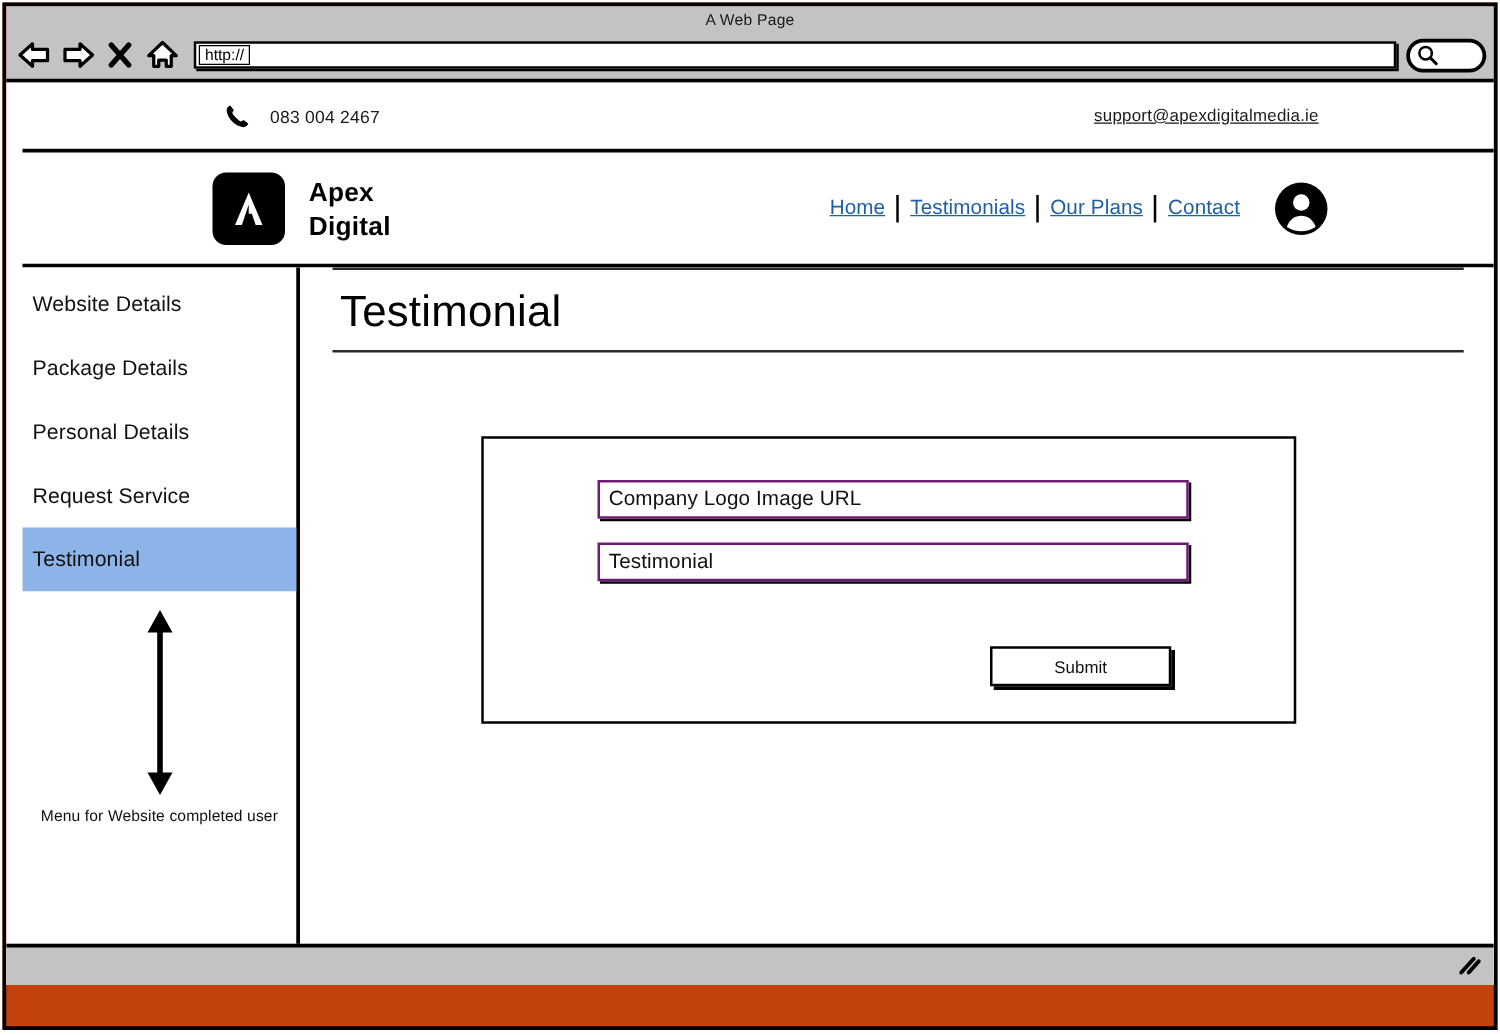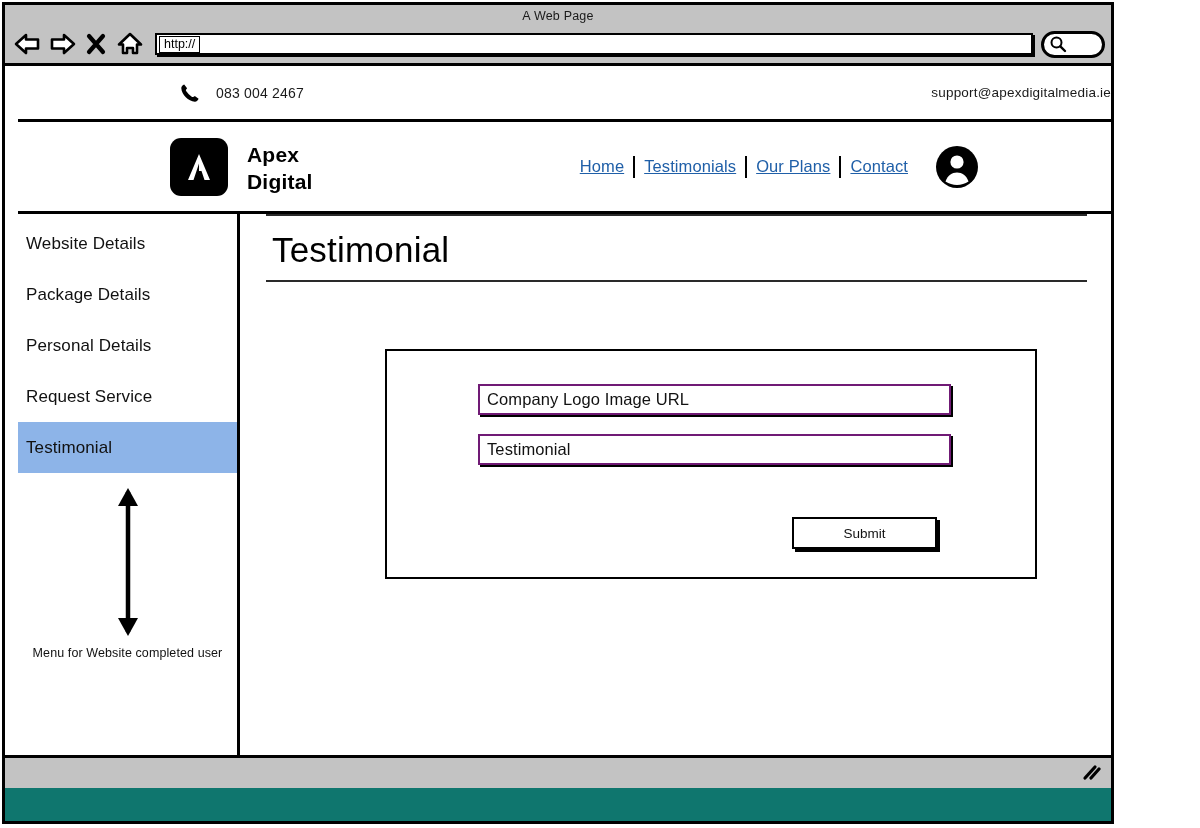--- a/index.html
+++ b/index.html
@@ -12,25 +12,25 @@
     height: 828px;
     font-family: "Liberation Sans", sans-serif;
     overflow: hidden;
   }
 
   
   .browser-window {
     position: absolute;
     left: 2px;
     top: 2px;
-    width: 1112px;
+    width: 1196px;
     height: 822px;
     border: 3px solid #000;
     box-sizing: border-box;
-    background: #0f766e;
+    background: #c2410c;
   }
 
   .browser-chrome {
     position: relative;
     height: 61px;
     background: #c3c3c3;
     border-bottom: 3px solid #000;
     box-sizing: border-box;
   }
 
@@ -67,21 +67,20 @@
   .nav-ico svg { display: block; }
 
   .url-bar {
     flex: 1 1 auto;
     height: 22px;
     background: #fff;
     border: 2px solid #000;
     margin-left: 6px;
     margin-right: 8px;
     display: flex;
-    align-items: center;
     position: relative;
     box-shadow: 2px 2px 0 #000;
     box-sizing: border-box;
   }
   .url-bar .url-inner {
     border: 1px solid #000;
     margin: 1px 0 1px 2px;
     padding: 0 4px;
     font-size: 12.5px;
     line-height: 15px;
@@ -127,23 +126,25 @@
     margin-left: 160px;
   }
   .phone-num {
     font-size: 14px;
     color: #1a1a1a;
     margin-left: 14px;
     letter-spacing: .2px;
   }
   .contact-right {
     margin-left: auto;
+    margin-right: 140px;
     font-size: 13.5px;
     color: #1a1a1a;
     letter-spacing: .2px;
+    text-decoration: underline;
   }
 
   
   .site-header {
     position: relative;
     height: 92px;
     border-bottom: 3px solid #000;
     box-sizing: border-box;
     display: flex;
     align-items: center;

